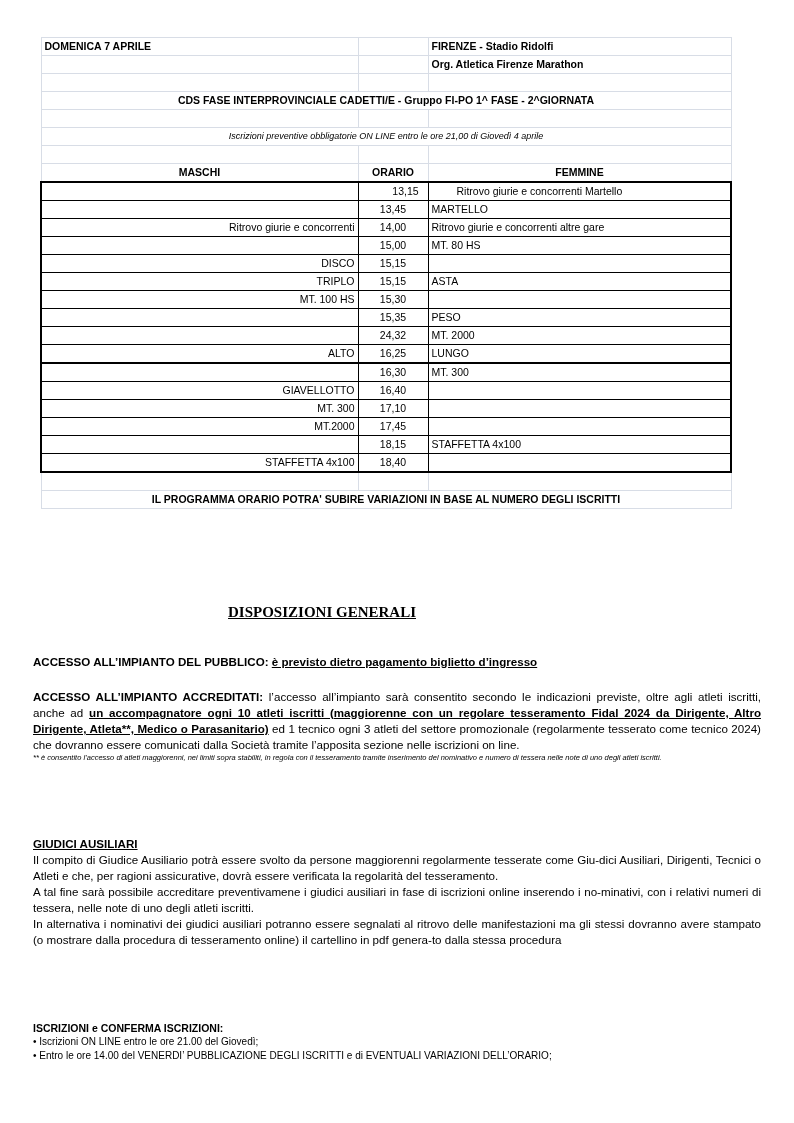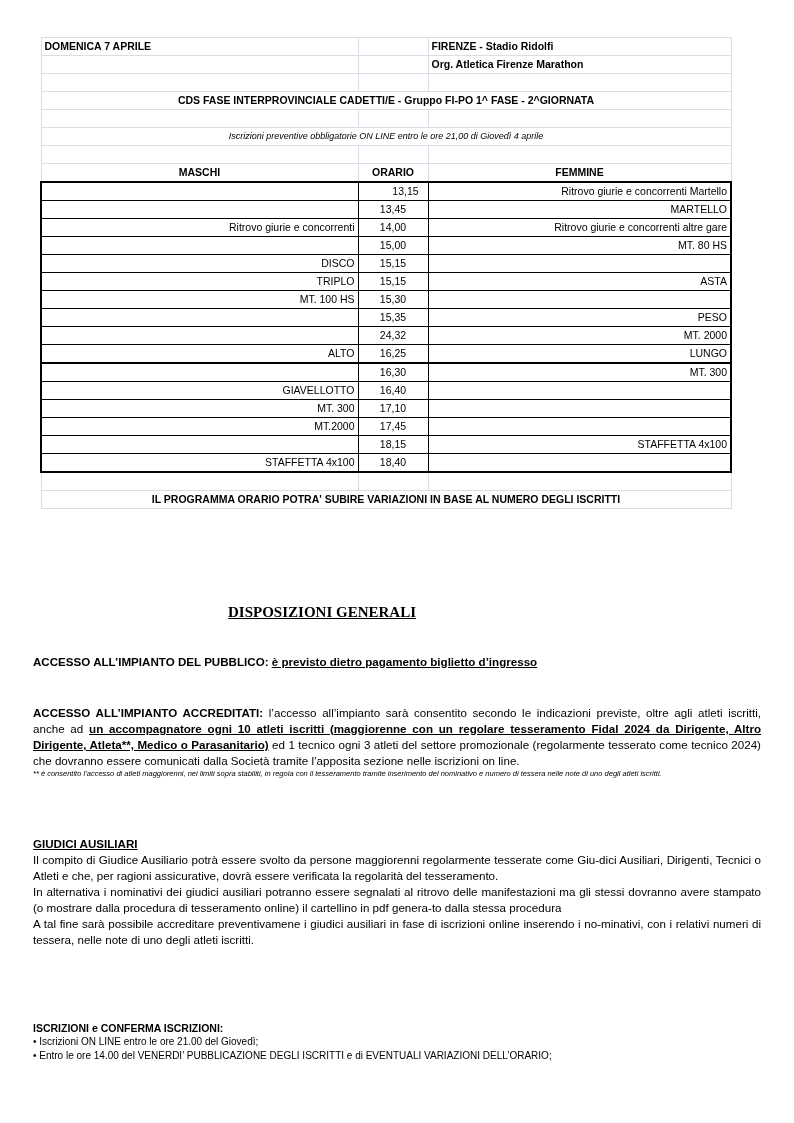--- a/index.html
+++ b/index.html
@@ -21,21 +21,21 @@
   .sheet col.c3 { width: 303px; }
   .b { font-weight: bold; }
   .center { text-align: center; }
   .it { font-style: italic; font-size: 9px; }
   .sched td { border: 1px solid #000; }
   .sched td.m { text-align: right; }
   .sched td.o { text-align: center; }
   .sched-top td { border-top: 2px solid #000; padding-left: 28px; }
   .sched-bottom td { border-bottom: 2px solid #000; }
   .sched td.first { border-left: 2px solid #000; margin-left: 32px; }
-  .sched td.last { border-right: 2px solid #000; text-align: right; }
+  .sched td.last { border-right: 2px solid #000; }
   .thick-top td { border-top: 2px solid #000; }
 
   .gen-title {
     position: absolute; left: 0; width: 644px; top: 604px; text-align: center;
     font-family: "Liberation Serif", serif; font-weight: bold; font-size: 15px;
     text-decoration: underline;
   }
   .body-text {
     position: absolute; left: 33px; width: 728px;
     font-size: 11.6px; line-height: 16px; text-align: justify;
@@ -186,30 +186,30 @@
   </tbody>
 </table>
 
 <div class="gen-title">DISPOSIZIONI GENERALI</div>
 
 <div class="body-text" style="top:654px;">
   <span class="b">ACCESSO ALL’IMPIANTO DEL PUBBLICO:</span>
   <span class="b u">è previsto dietro pagamento biglietto d’ingresso</span>
 </div>
 
-<div class="body-text" style="top:689px;margin-top:16px;">
+<div class="body-text" style="top:689px;">
   <span class="b">ACCESSO ALL’IMPIANTO ACCREDITATI:</span><span> l’accesso all’impianto sarà consentito secondo le indicazioni previste, oltre agli atleti iscritti, anche ad </span><span class="b u">un accompagnatore ogni 10 atleti iscritti (maggiorenne con un regolare tesseramento Fidal 2024 da Dirigente, Altro Dirigente, Atleta**, Medico o Parasanitario)</span><span> ed 1 tecnico ogni 3 atleti del settore promozionale (regolarmente tesserato come tecnico 2024) che dovranno essere comunicati dalla Società tramite l’apposita sezione nelle iscrizioni on line.</span>
   <div class="note">** è consentito l’accesso di atleti maggiorenni, nei limiti sopra stabiliti, in regola con il tesseramento tramite inserimento del nominativo e numero di tessera nelle note di uno degli atleti iscritti.</div>
 </div>
 
 <div class="body-text" style="top:836px;">
   <div class="b u">GIUDICI AUSILIARI</div>
   <div>Il compito di Giudice Ausiliario potrà essere svolto da persone maggiorenni regolarmente tesserate come Giu-dici Ausiliari, Dirigenti, Tecnici o Atleti e che, per ragioni assicurative, dovrà essere verificata la regolarità del tesseramento.</div>
+  <div>A tal fine sarà possibile accreditare preventivamene i giudici ausiliari in fase di iscrizioni online inserendo i no-minativi, con i relativi numeri di tessera, nelle note di uno degli atleti iscritti.</div>
   <div>In alternativa i nominativi dei giudici ausiliari potranno essere segnalati al ritrovo delle manifestazioni ma gli stessi dovranno avere stampato (o mostrare dalla procedura di tesseramento online) il cartellino in pdf genera-to dalla stessa procedura</div>
-  <div>A tal fine sarà possibile accreditare preventivamene i giudici ausiliari in fase di iscrizioni online inserendo i no-minativi, con i relativi numeri di tessera, nelle note di uno degli atleti iscritti.</div>
 </div>
 
 <div class="body-text" style="top:1021px;">
   <div class="b" style="font-size:10.5px; line-height:14px;">ISCRIZIONI e CONFERMA ISCRIZIONI:</div>
   <div class="list" id="reg-list">
       <div>Iscrizioni ON LINE entro le ore 21.00 del Giovedì;</div>
       <div>Entro le ore 14.00 del VENERDI’ PUBBLICAZIONE DEGLI ISCRITTI e di EVENTUALI VARIAZIONI DELL’ORARIO;</div>
     </div>
 </div>
 

